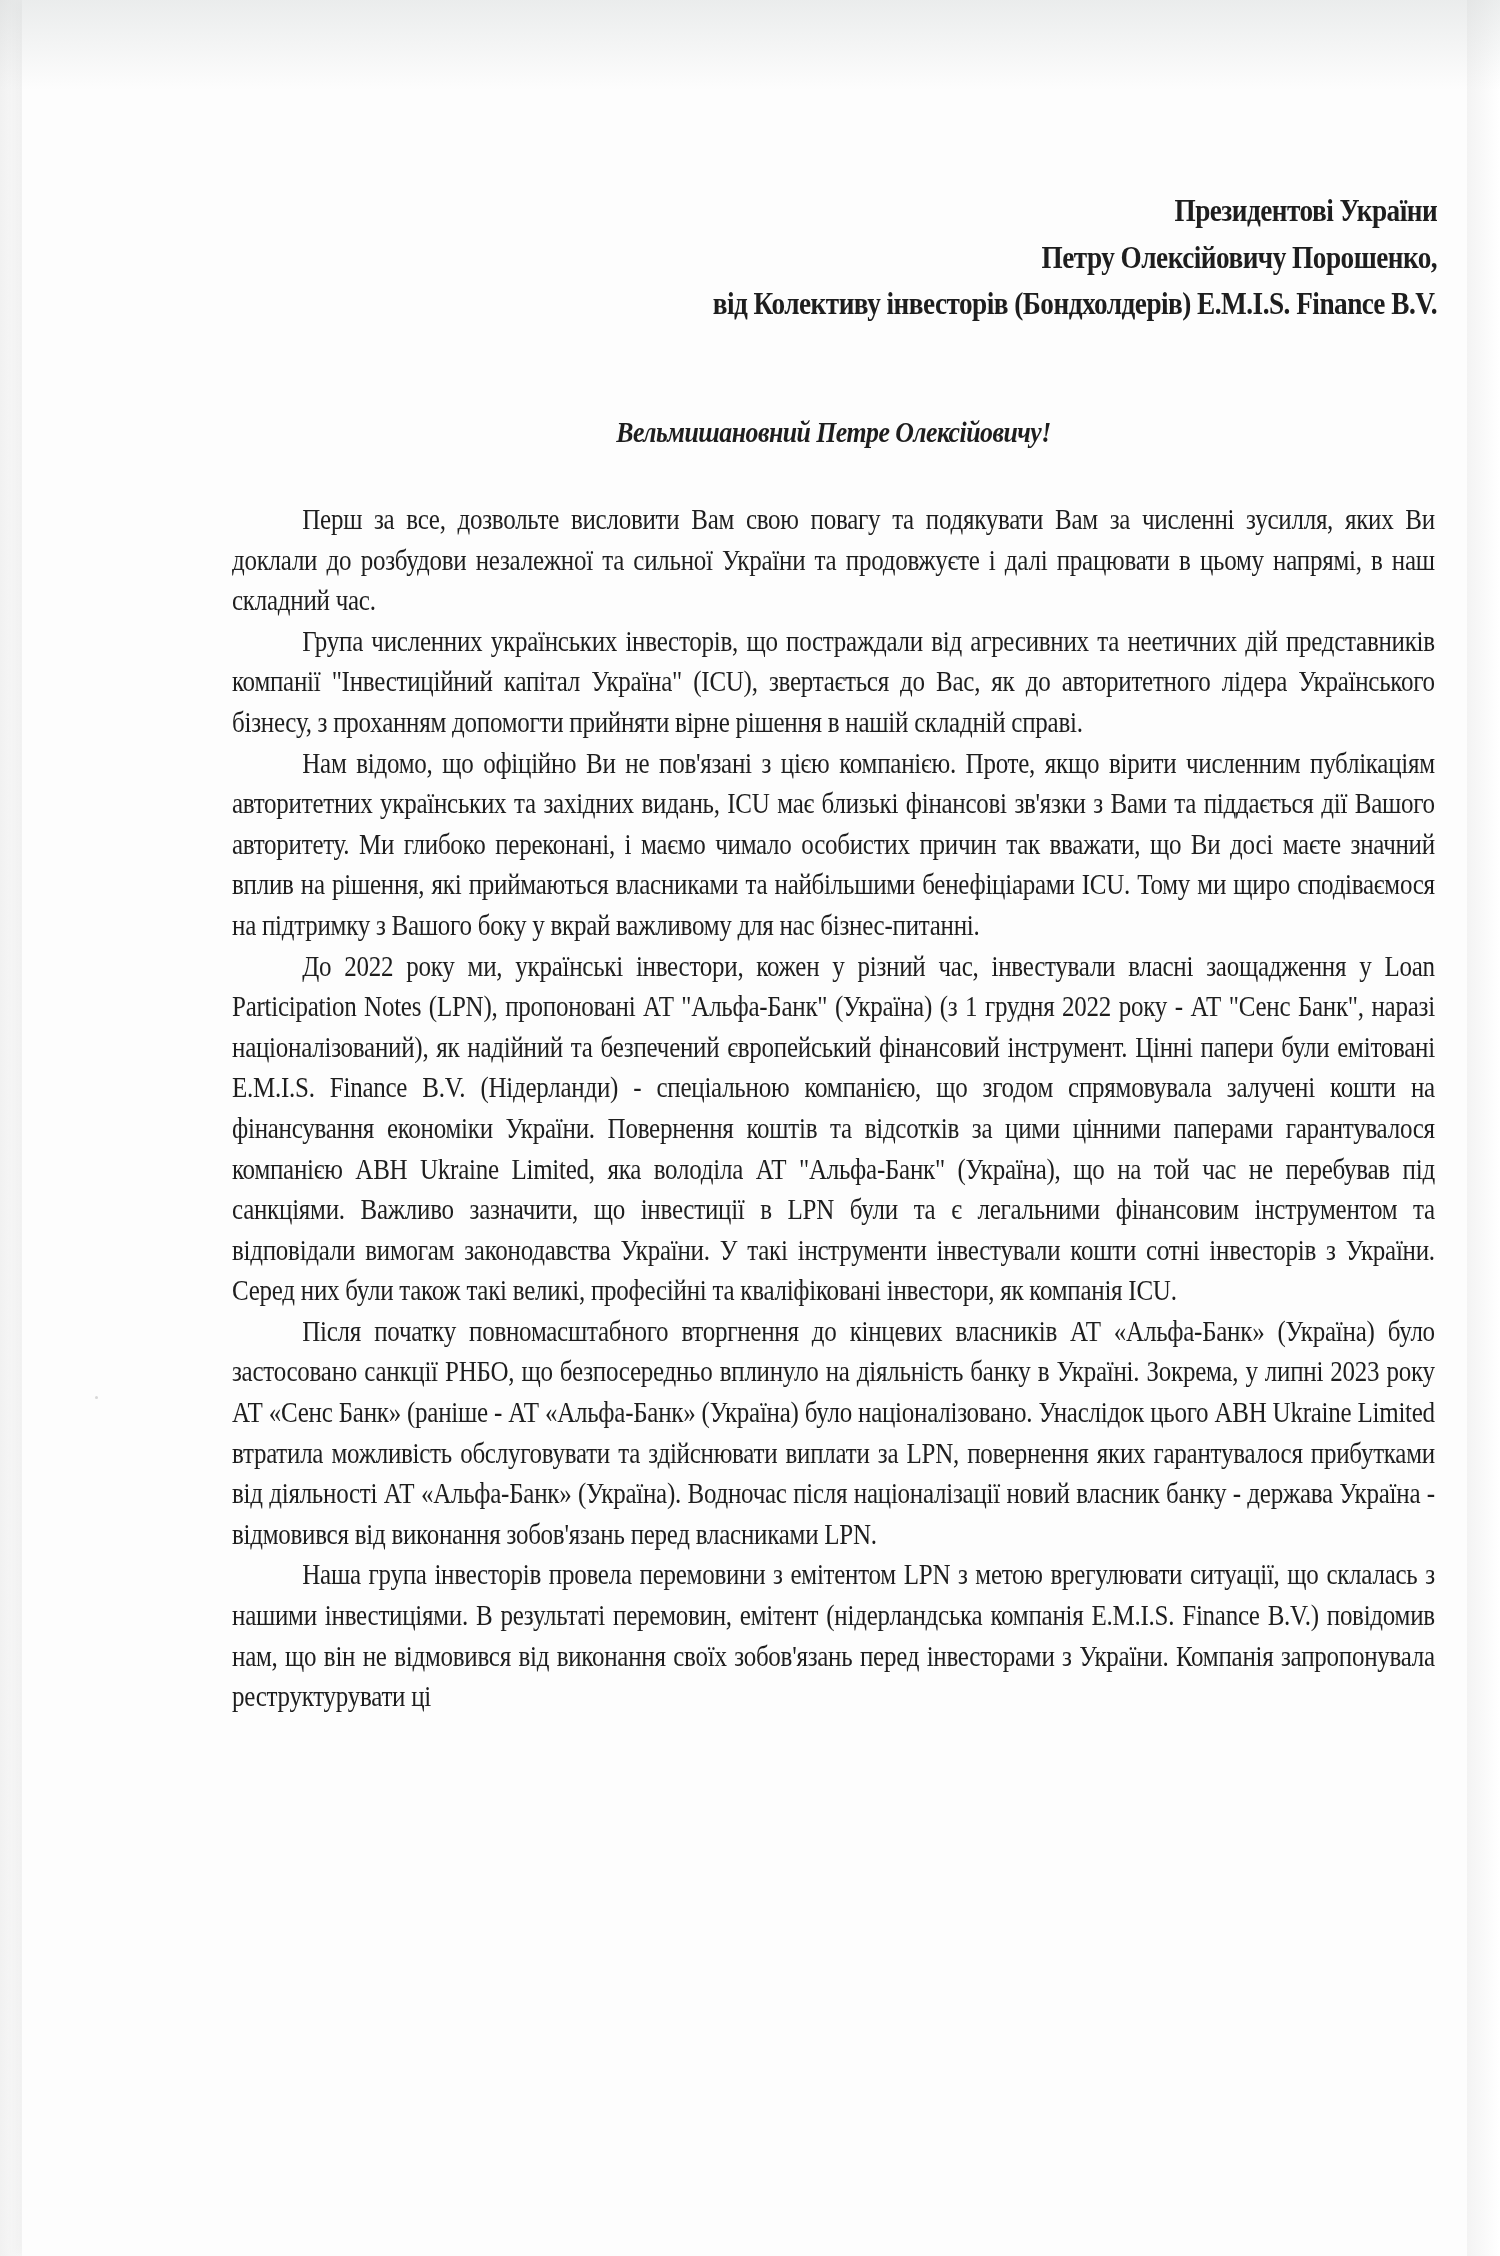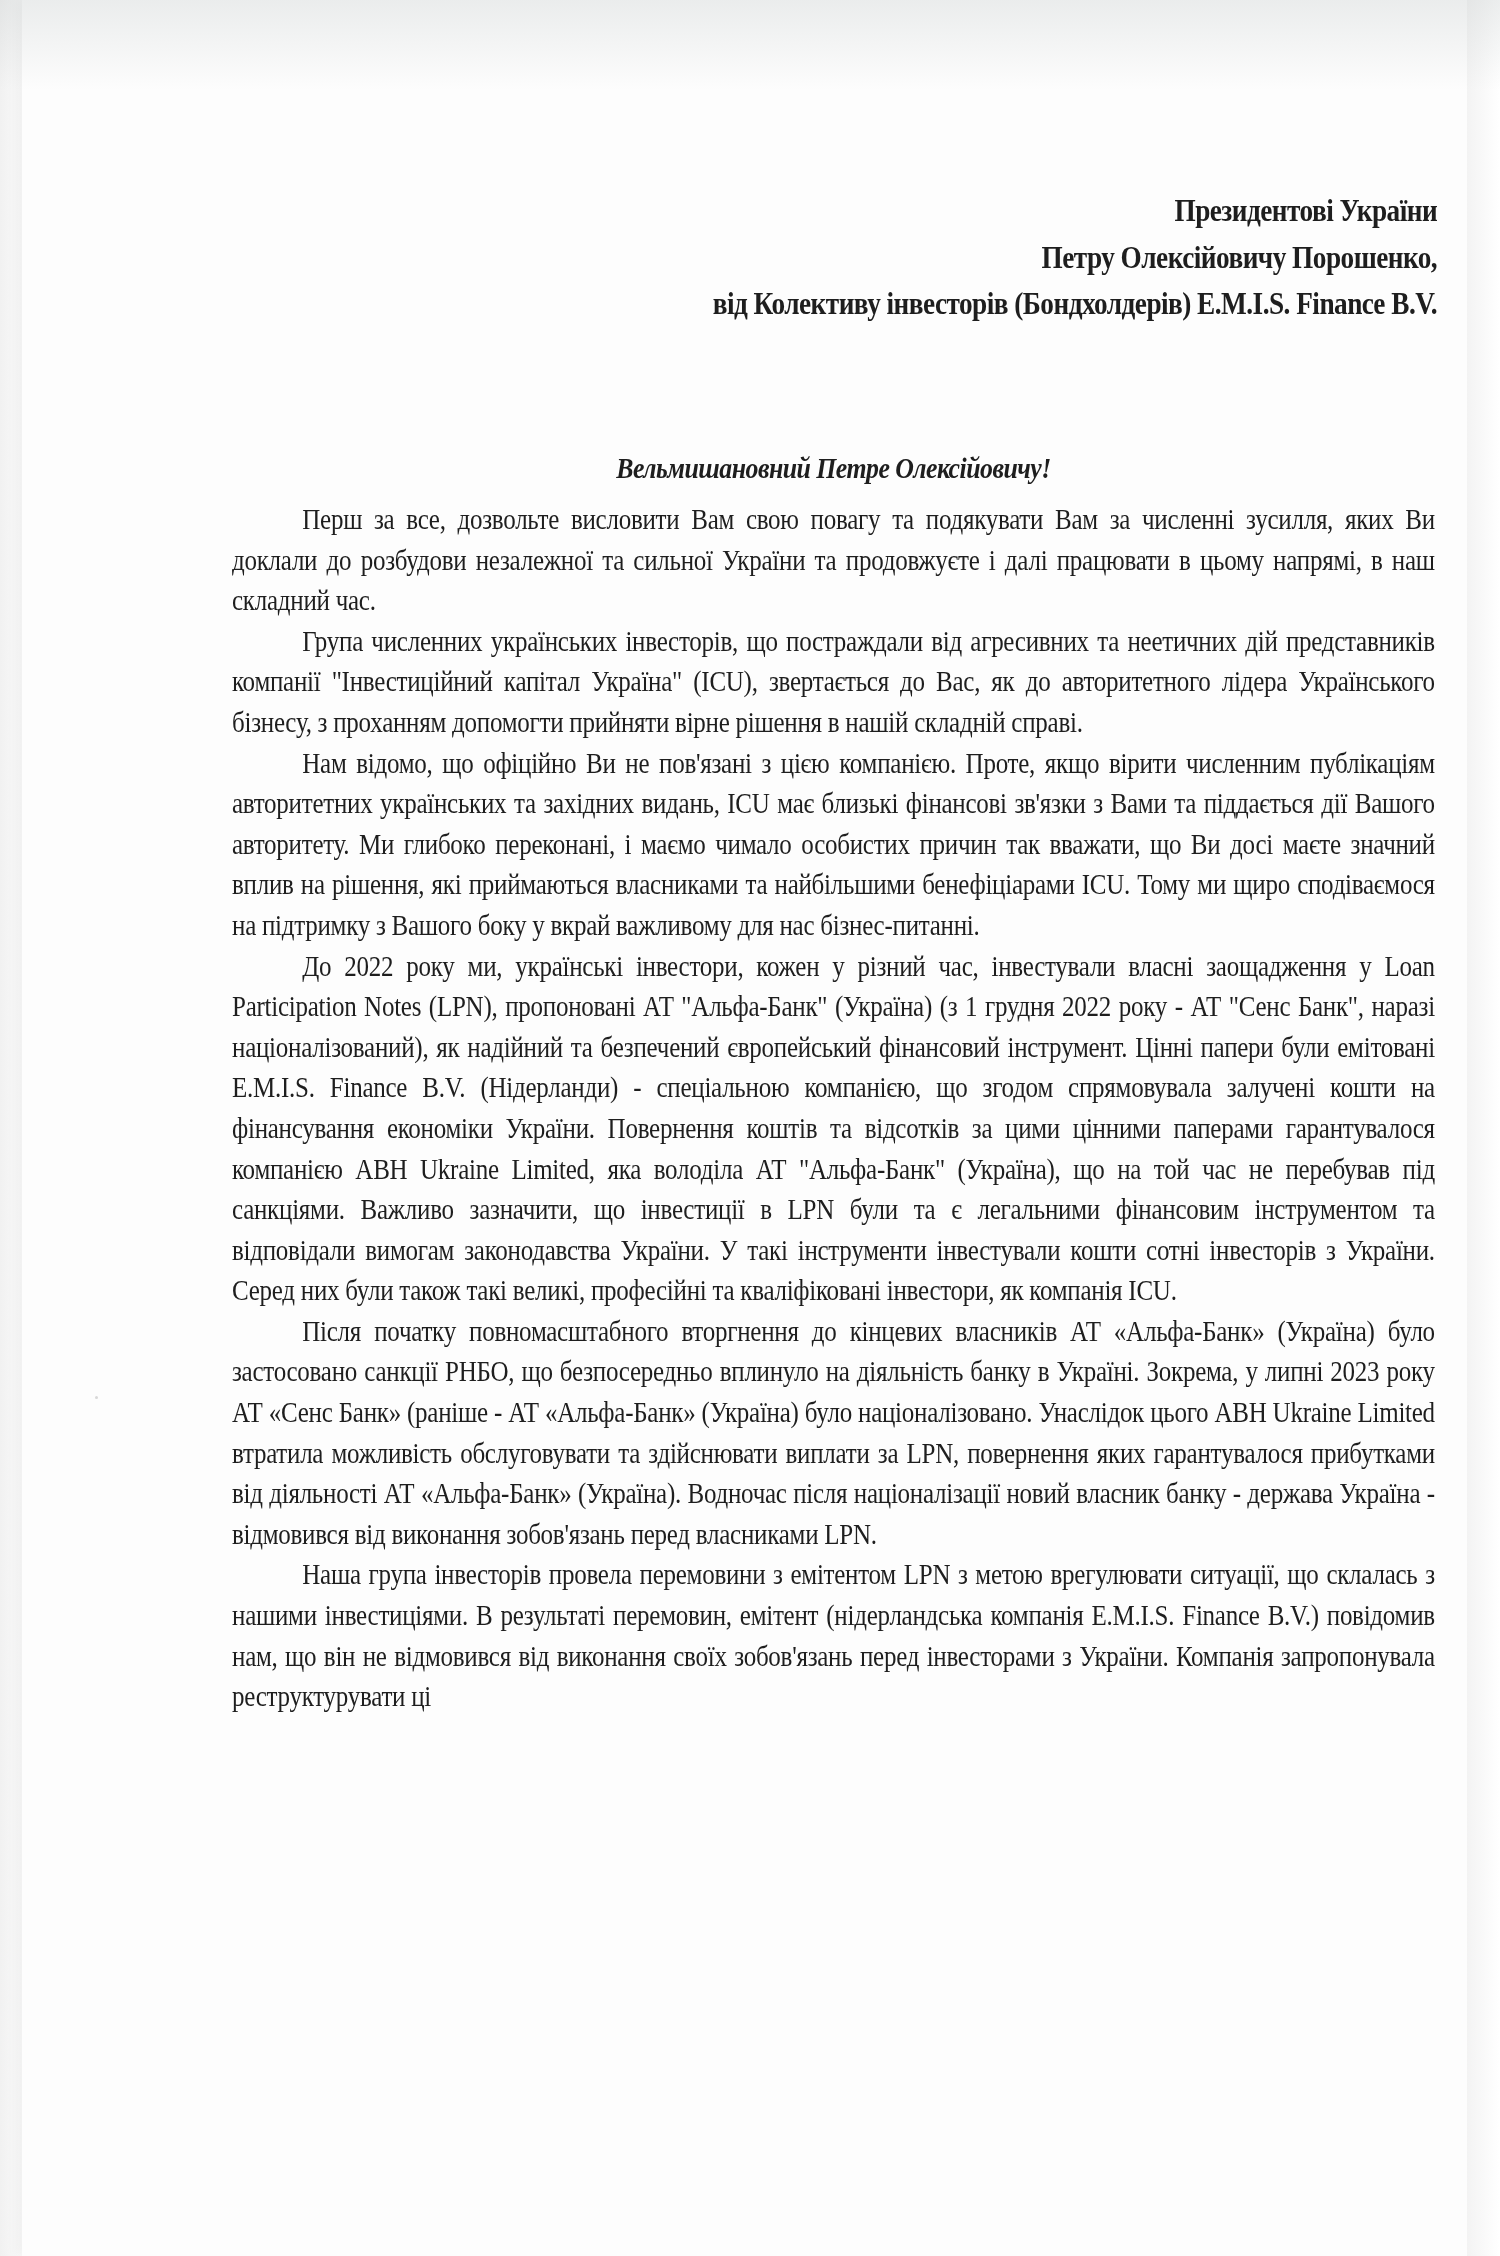--- a/index.html
+++ b/index.html
@@ -72,21 +72,20 @@
       position: absolute;
       left: 232px;
       width: 1203px;
       top: 412px;
       text-align: center;
       font-weight: bold;
       font-style: italic;
       font-size: 30px;
       line-height: 40px;
       letter-spacing: -0.6px;
-      margin-top: 36px;
     }
     .salutation span {
       display: inline-block;
       transform: scaleX(0.86);
     }
 
     
     .body-text {
       position: absolute;
       left: 232px;

